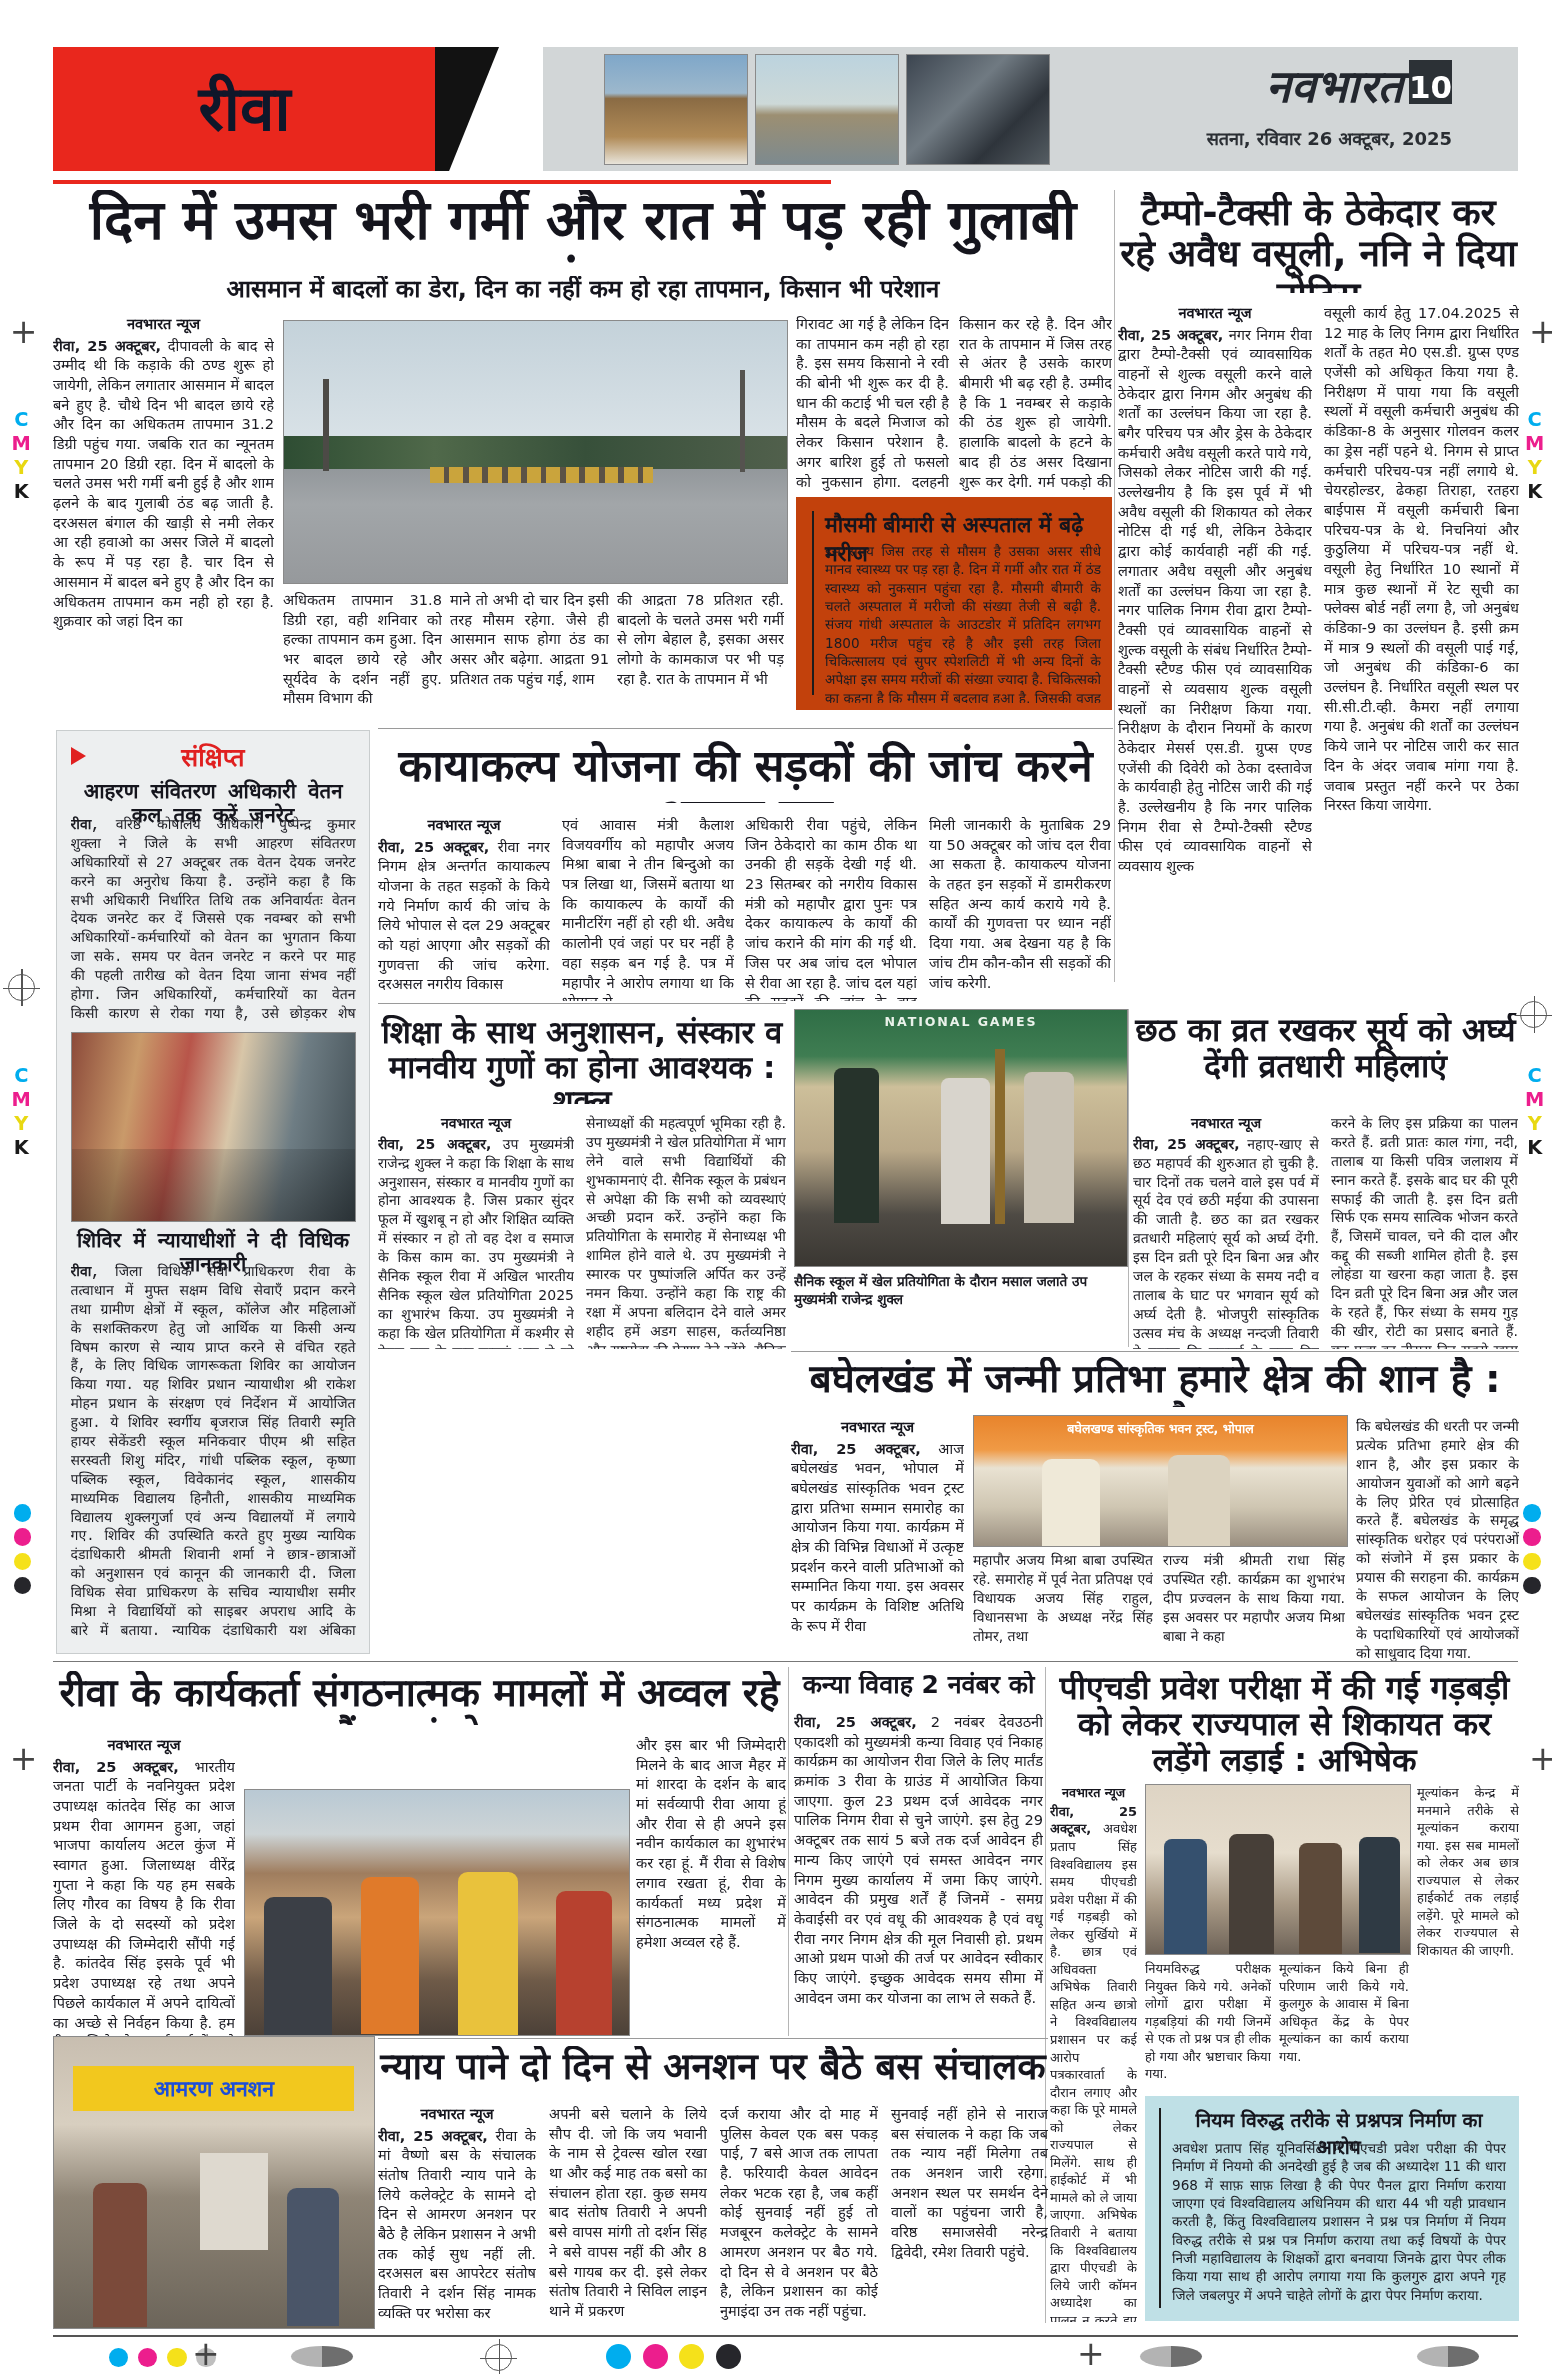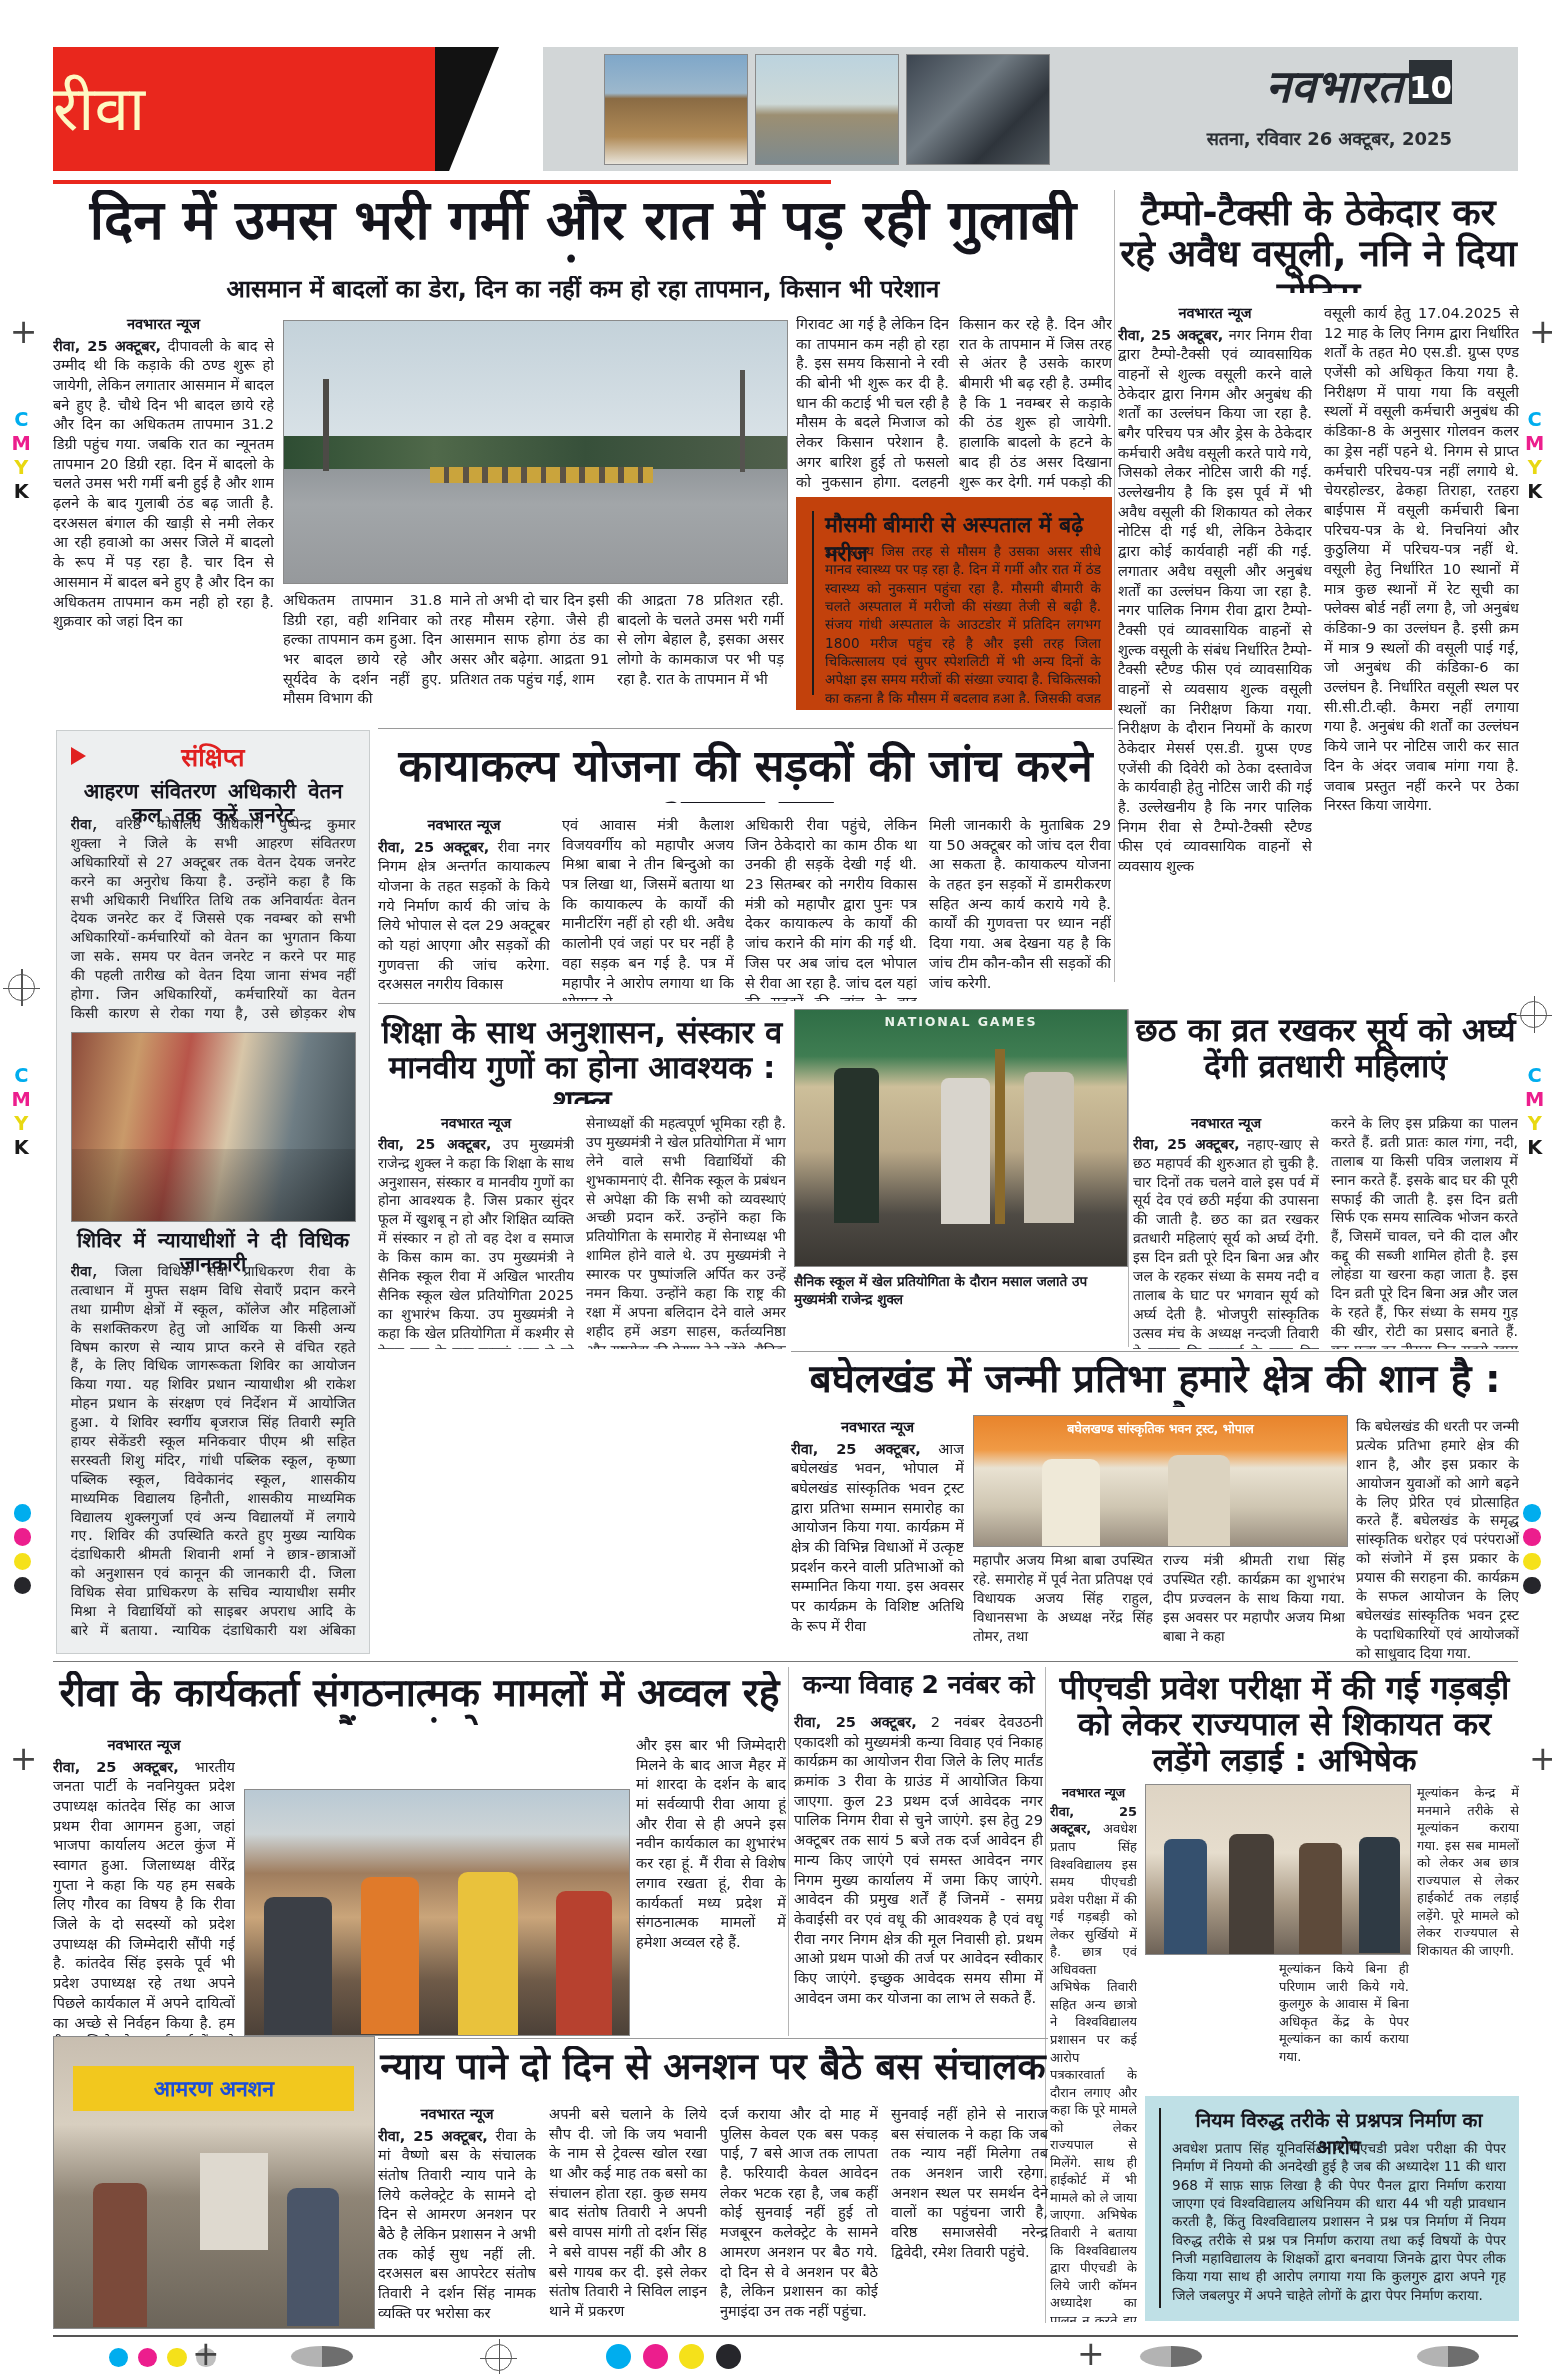--- a/index.html
+++ b/index.html
@@ -9,21 +9,21 @@
   .hd{font-weight:bold;color:#15151d;text-align:center;line-height:1.12;overflow:hidden;}
   .bd{font-size:14.6px;line-height:1.35;text-align:justify;color:#1b1b22;overflow:hidden;}
   .byline{display:block;font-weight:bold;text-align:center;color:#15151d;margin-bottom:1.9px;}
   .lead{font-weight:bold;}
   .rule-h{background:#9a9a9a;height:1px;}
   .rule-v{background:#b5b5b5;width:1px;}
   .ph{position:absolute;overflow:hidden;border:1px solid #8a8a8a;background:#b9beC2;}
   .cap{font-size:13.6px;font-weight:bold;color:#1b1b22;line-height:1.3;overflow:hidden;}
   
   .mast-red{background:#e9271d;}
-  .mast-title{color:#fef9c3;font-weight:normal;font-size:62px;line-height:124px;}
+  .mast-title{color:#0f172a;font-weight:bold;font-size:62px;text-align:center;line-height:124px;}
   .mast-gray{background:#d2d6d7;}
   .paper-name{font-weight:bold;font-size:45px;color:#23272e;text-align:right;line-height:1;font-style:italic;}
   .page-badge{background:#2c3136;color:#fff;font-weight:bold;font-size:31px;text-align:center;line-height:54px;}
   .dateline{font-weight:bold;font-size:18px;color:#2a2e33;text-align:right;}
   
   .ybox{background:#c2410c;}
   .cbox{background:#bfe0e6;}
   .inbar{position:absolute;width:2.9px;background:#1c1c1c;}
   .sankbox{background:#edeff0;border:1px solid #c9cdce;font-family:Liberation Mono, monospace;}
   .sank-title{color:#e02020;font-weight:bold;font-size:25px;text-align:center;}
@@ -200,20 +200,21 @@
     <span class="lead">रीवा, 25 अक्टूबर,</span>
     <span>अवधेश प्रताप सिंह विश्वविद्यालय इस समय पीएचडी प्रवेश परीक्षा में की गई गड़बड़ी को लेकर सुर्खियो में है. छात्र एवं अधिवक्ता अभिषेक तिवारी सहित अन्य छात्रो ने विश्वविद्यालय प्रशासन पर कई आरोप पत्रकारवार्ता के दौरान लगाए और कहा कि पूरे मामले को लेकर राज्यपाल से मिलेंगे. साथ ही हाईकोर्ट में भी मामले को ले जाया जाएगा. अभिषेक तिवारी ने बताया कि विश्वविद्यालय द्वारा पीएचडी के लिये जारी कॉमन अध्यादेश का पालन न करते हुए नियम विरुद्ध तरीके से प्रवेश परीक्षा कराई गयी. इस प्रवेश परीक्षा में धांधली एवं उनके नजदीकी लोगों को अनेकों प्रकार से लाभ पहुंचाया गया. सबसे पहले तो पैनल से ही पेपर बनाये जाने के नियम का पालन नहीं हुआ.</span>
   </div>
   <div class="ph" style="left:1145px;top:1784px;width:264px;height:169px;background:linear-gradient(#ded4c4 0%,#e6ddcd 40%,#a99a86 70%,#6d6257 100%);">
     <div class="abs" style="left:17.5px;top:54px;width:43px;height:115px;background:#35506e;border-radius:7.8px 7.8px 0 0;"></div>
     <div class="abs" style="left:83px;top:49px;width:45px;height:120px;background:#473f38;border-radius:7.8px 7.8px 0 0;"></div>
     <div class="abs" style="left:153px;top:58px;width:43px;height:111px;background:#5d4a3a;border-radius:7.8px 7.8px 0 0;"></div>
     <div class="abs" style="left:213px;top:52px;width:41px;height:116px;background:#2f3a44;border-radius:7.8px 7.8px 0 0;"></div>
   </div>
   <div class="abs bd" style="left:1417px;top:1784px;width:102px;height:309px;font-size:13px;">मूल्यांकन केन्द्र में मनमाने तरीके से मूल्यांकन कराया गया. इस सब मामलों को लेकर अब छात्र राज्यपाल से लेकर हाईकोर्ट तक लड़ाई लड़ेंगे. पूरे मामले को लेकर राज्यपाल से शिकायत की जाएगी.</div>
+  <div class="abs bd" style="left:1145px;top:1960px;width:126px;height:128px;font-size:13px;">नियमविरुद्ध परीक्षक नियुक्त किये गये. अनेकों लोगों द्वारा परीक्षा में गड़बड़ियां की गयी जिनमें से एक तो प्रश्न पत्र ही लीक हो गया और भ्रष्टाचार किया गया.</div>
   <div class="abs bd" style="left:1279px;top:1960px;width:130px;height:128px;font-size:13px;">मूल्यांकन किये बिना ही परिणाम जारी किये गये. कुलगुरु के आवास में बिना अधिकृत केंद्र के पेपर मूल्यांकन का कार्य कराया गया.</div>
 
   <div class="abs cbox" style="left:1145px;top:2096px;width:374px;height:225px;">
     <div class="inbar" style="left:13.6px;top:11.6px;height:200px;"></div>
     <div class="abs" style="left:27px;top:9.7px;width:334px;font-size:19.4px;font-weight:bold;color:#15151d;text-align:center;">नियम विरुद्ध तरीके से प्रश्नपत्र निर्माण का आरोप</div>
     <div class="abs bd" style="left:27px;top:43px;width:334px;height:173px;font-size:13.6px;">अवधेश प्रताप सिंह यूनिवर्सिटी में पीएचडी प्रवेश परीक्षा की पेपर निर्माण में नियमो की अनदेखी हुई है जब की अध्यादेश 11 की धारा 968 में साफ़ साफ़ लिखा है की पेपर पैनल द्वारा निर्माण कराया जाएगा एवं विश्वविद्यालय अधिनियम की धारा 44 भी यही प्रावधान करती है, किंतु विश्वविद्यालय प्रशासन ने प्रश्न पत्र निर्माण में नियम विरुद्ध तरीके से प्रश्न पत्र निर्माण कराया तथा कई विषयों के पेपर निजी महाविद्यालय के शिक्षकों द्वारा बनवाया जिनके द्वारा पेपर लीक किया गया साथ ही आरोप लगाया गया कि कुलगुरु द्वारा अपने गृह जिले जबलपुर में अपने चाहेते लोगों के द्वारा पेपर निर्माण कराया.</div>
   </div>
 
   <div class="rule-h abs" style="left:378px;top:2038px;width:670px;"></div>
   <div class="ph" style="left:53px;top:2036px;width:320px;height:291px;background:linear-gradient(#c8beb0 0%,#d8cfc0 30%,#8f8576 55%,#6c655a 100%);">

